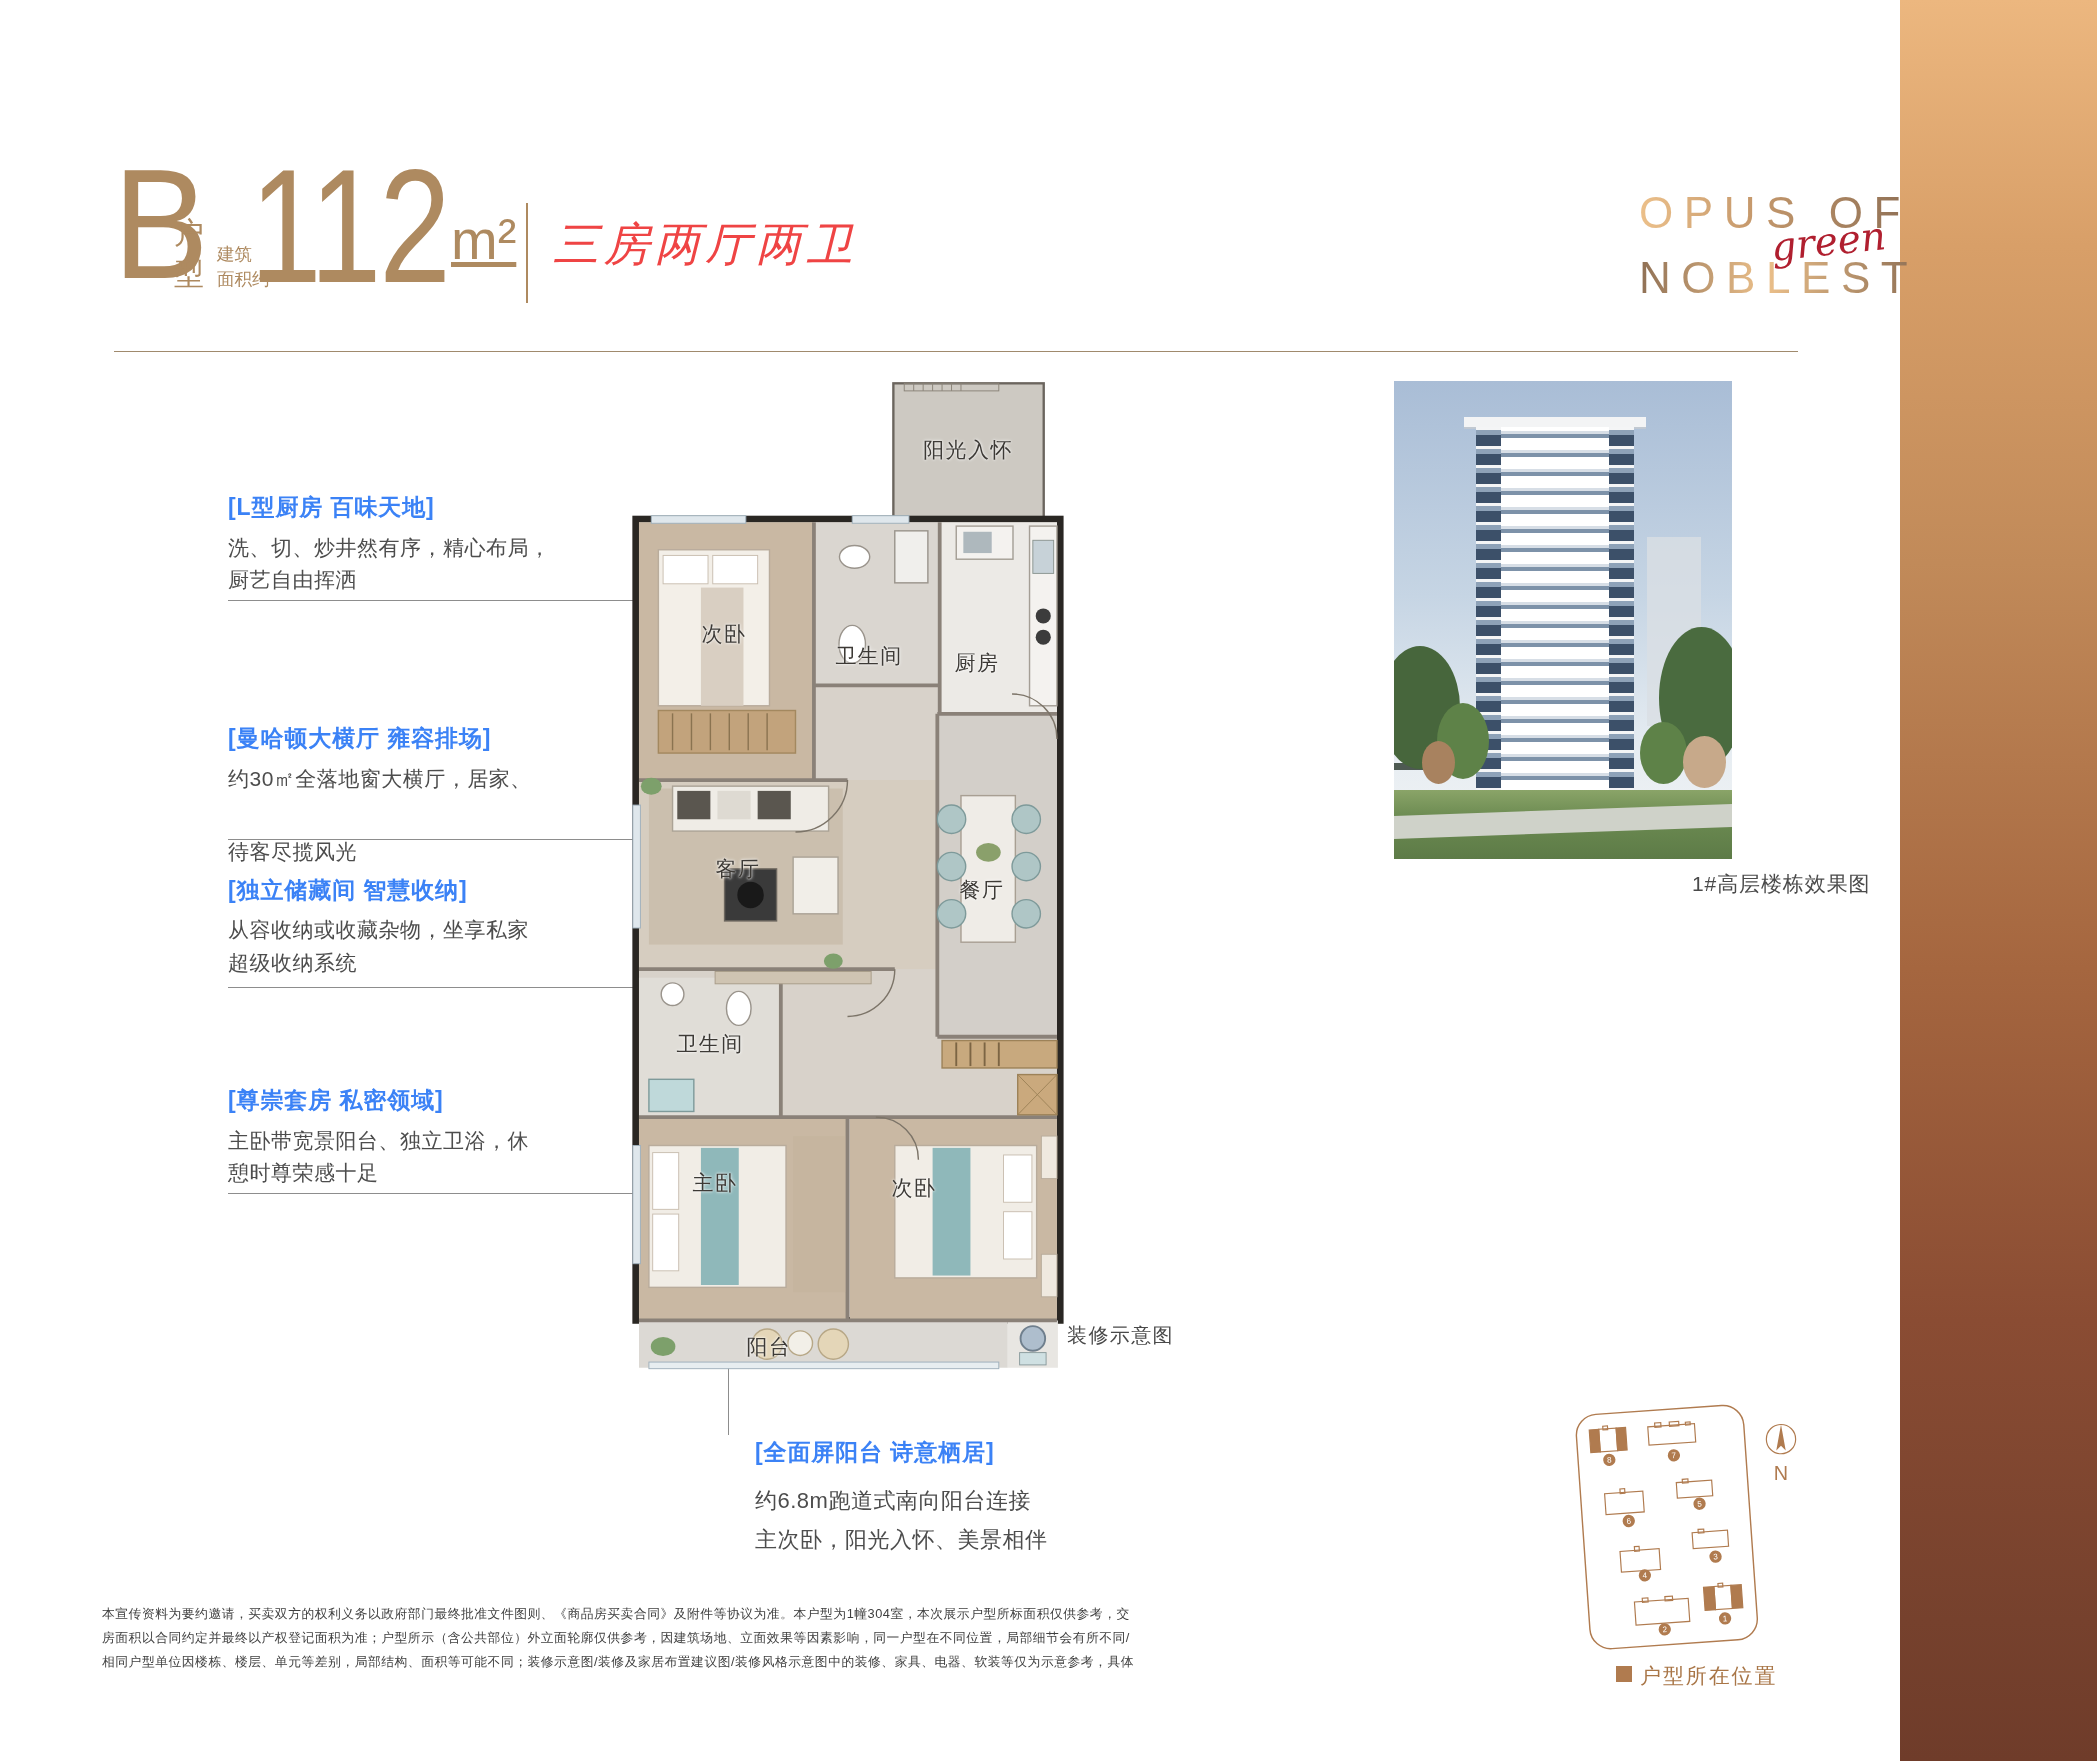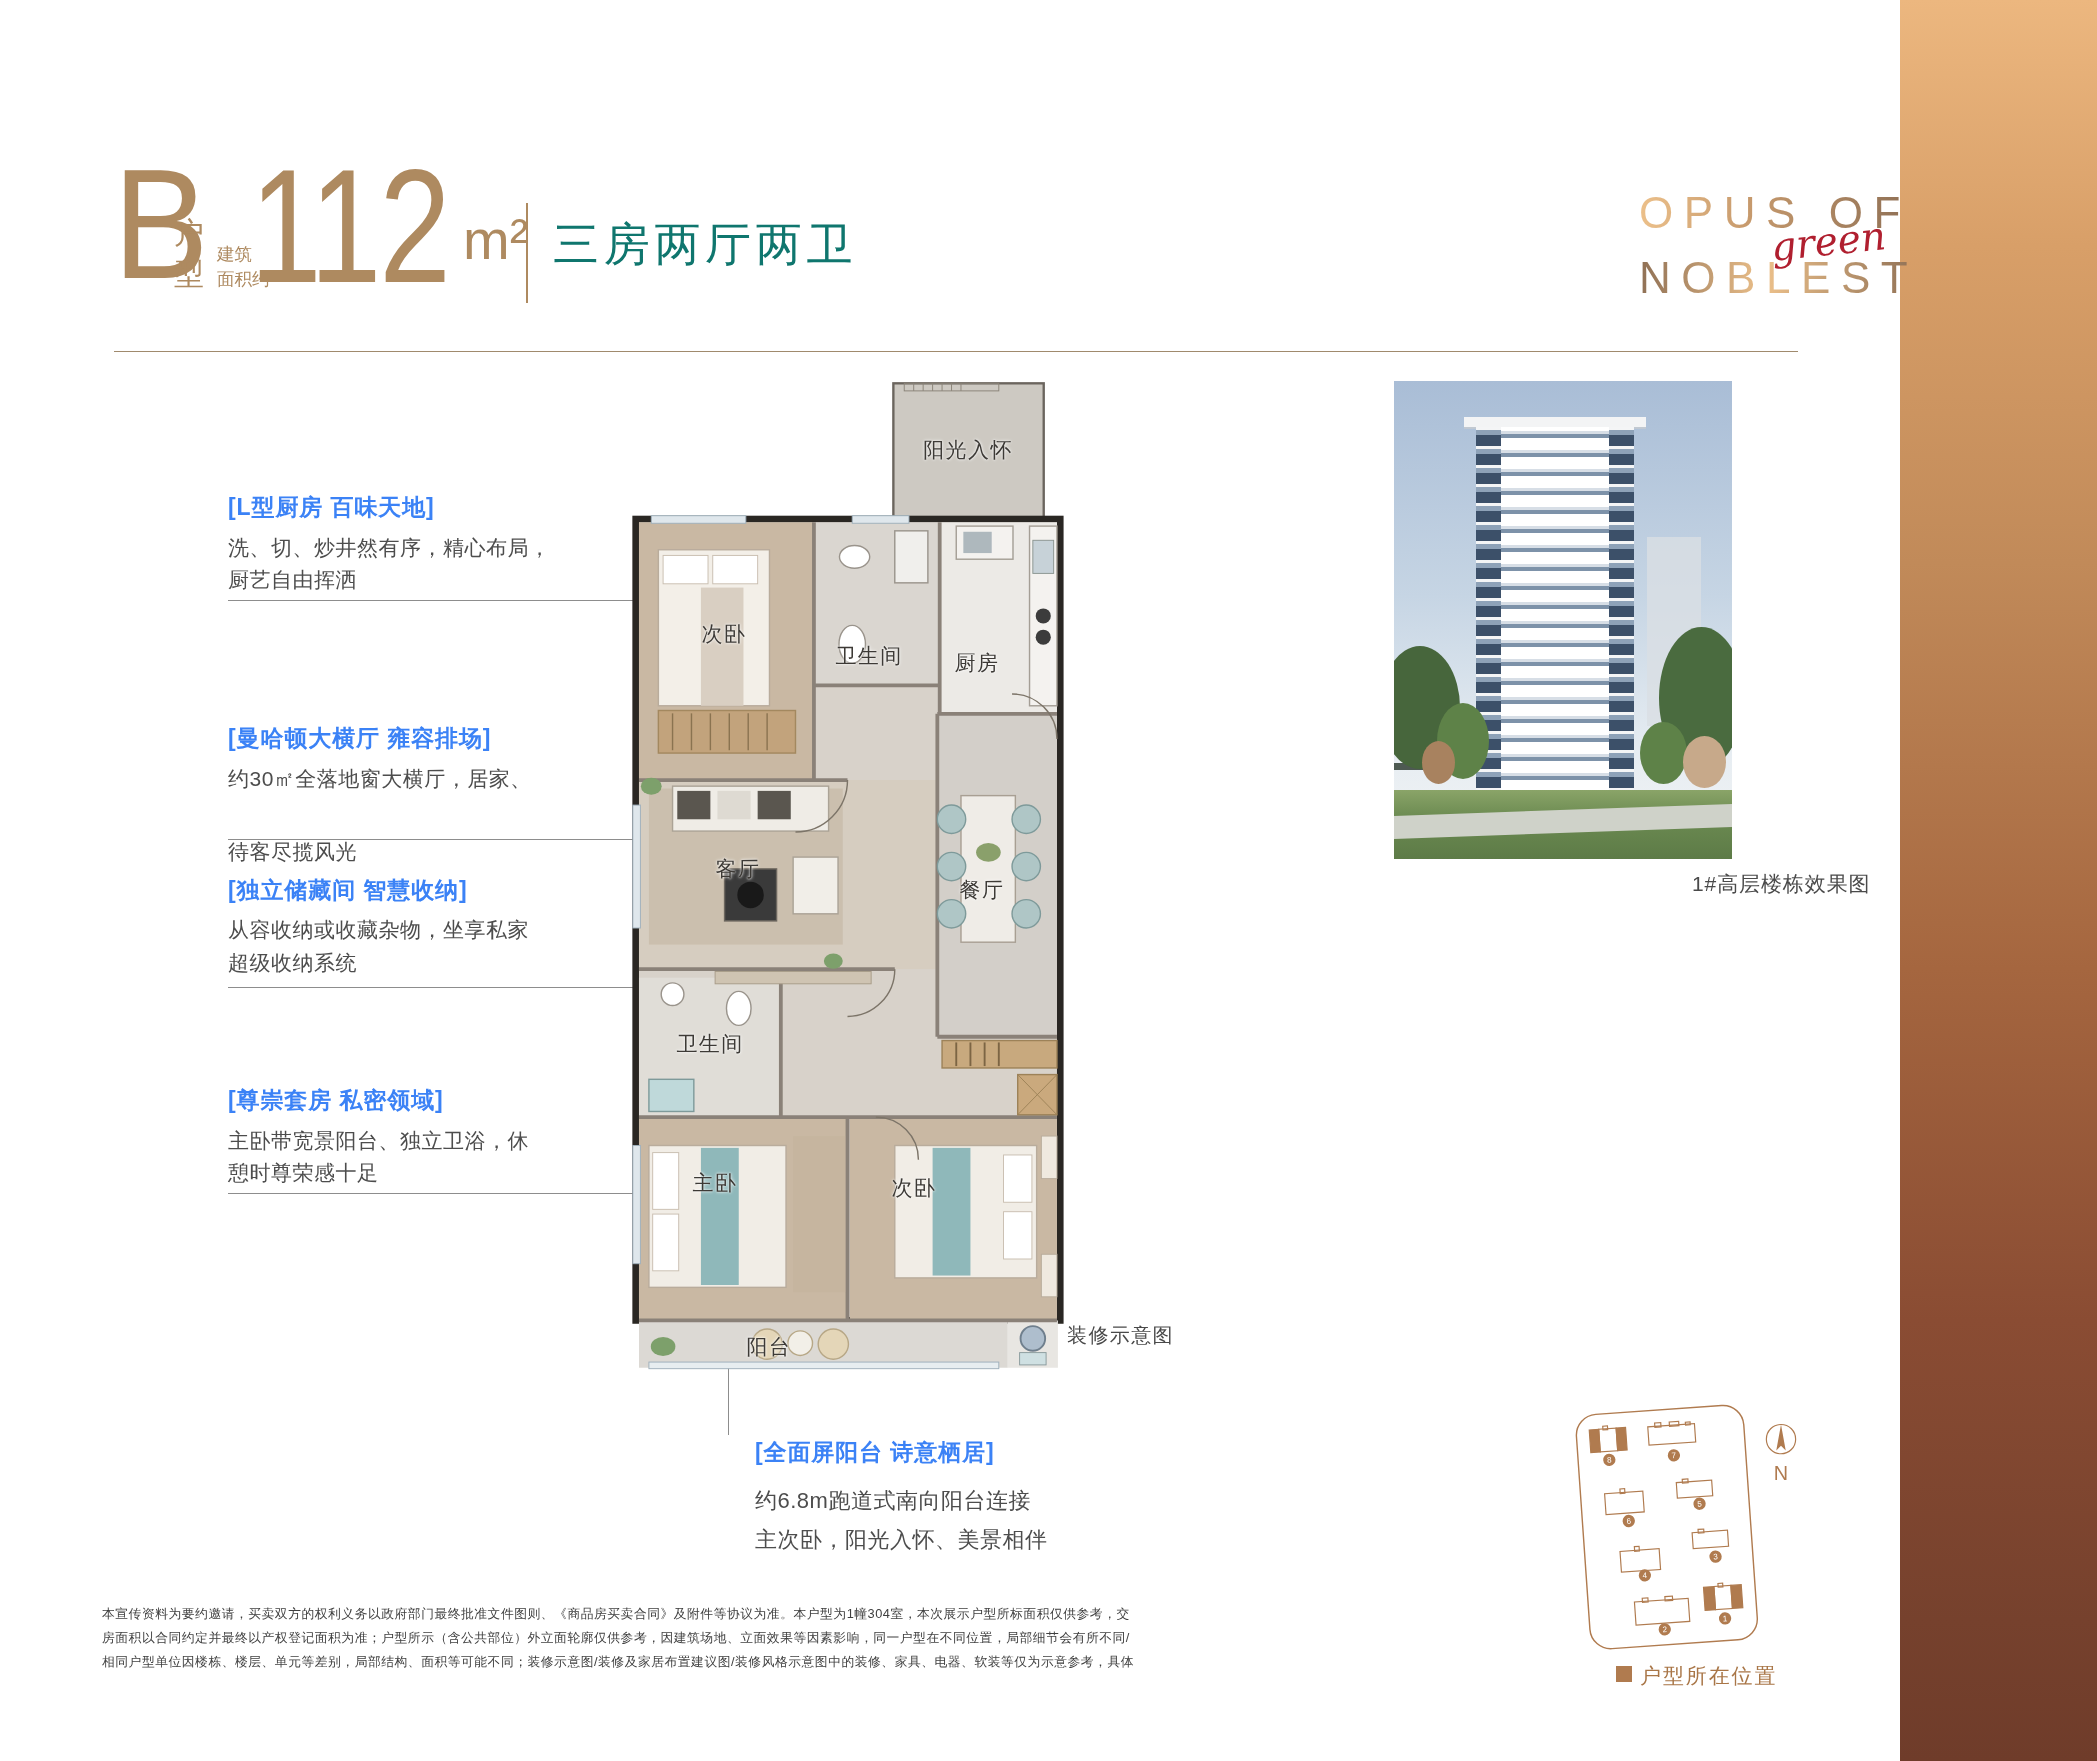--- a/index.html
+++ b/index.html
@@ -9,23 +9,23 @@
 
   
   .side-bar { position:absolute; left:1900px; top:0; width:197px; height:1761px;
     background:linear-gradient(180deg,#ecb77f 0%,#d89f68 14%,#c18a59 32%,#a5663f 55%,#8a4c33 75%,#76412d 92%,#6f3c2a 100%); }
 
   
   .hdr-b { left:113px; top:146px; font-size:156px; line-height:156px; color:#ae8a60; letter-spacing:0; transform:scaleX(.92); transform-origin:left top; }
   .hdr-type { left:174px; top:212px; width:34px; font-size:30px; line-height:41px; color:#ae8a60; word-break:break-all; }
   .hdr-area-lbl { left:217px; top:242px; font-size:17.5px; line-height:24.6px; color:#ae8a60; }
   .hdr-112 { left:250px; top:148px; font-size:161px; line-height:156px; color:#ae8a60; transform:scaleX(.80); transform-origin:left top; letter-spacing:-2.8px; }
-  .hdr-m2 { left:463px; top:207px; font-size:56px; color:#ae8a60; }
+  .hdr-m2 { left:451px; top:207px; font-size:56px; color:#ae8a60;text-decoration:underline; }
   .hdr-div { left:526px; top:203px; width:1.9px; height:100px; background:#ae8a60; }
-  .hdr-layout { left:553px; top:214px; font-size:46px; letter-spacing:4.7px; color:#0f766e; }
+  .hdr-layout { left:553px; top:214px; font-size:46px; letter-spacing:4.7px; color:#ef4444;font-style:italic; }
   .hdr-rule { left:114px; top:351px; width:1684px; height:1.4px; background:#a08a6d; }
 
   
   .logo-line { left:1639px; font-size:44px; letter-spacing:.24em; font-weight:400;
     background:linear-gradient(90deg,#ecc08a 0%,#c79a6d 40%,#8f7055 100%);
     -webkit-background-clip:text; background-clip:text; color:transparent; }
   .logo-l1 { top:188px; }
   .logo-l2 { top:253px; background:linear-gradient(90deg,#8f7055 0%,#ecc08a 45%,#8f7055 100%);
     -webkit-background-clip:text; background-clip:text; }
   .logo-script { left:1771px; top:219px; font-family:"DejaVu Serif",serif; font-style:italic; font-size:39px; color:#b01f2f; transform:rotate(-6deg); z-index:5; }

